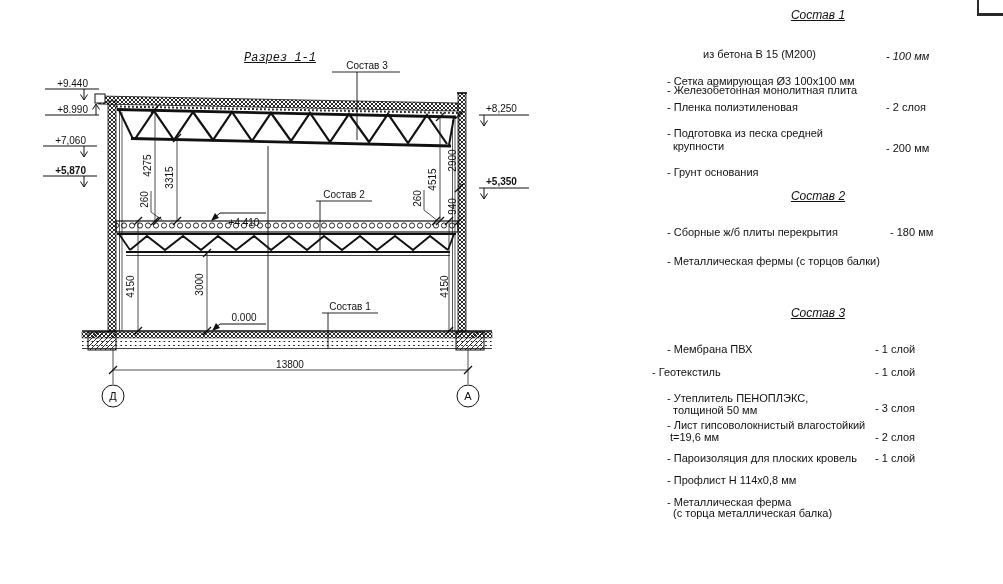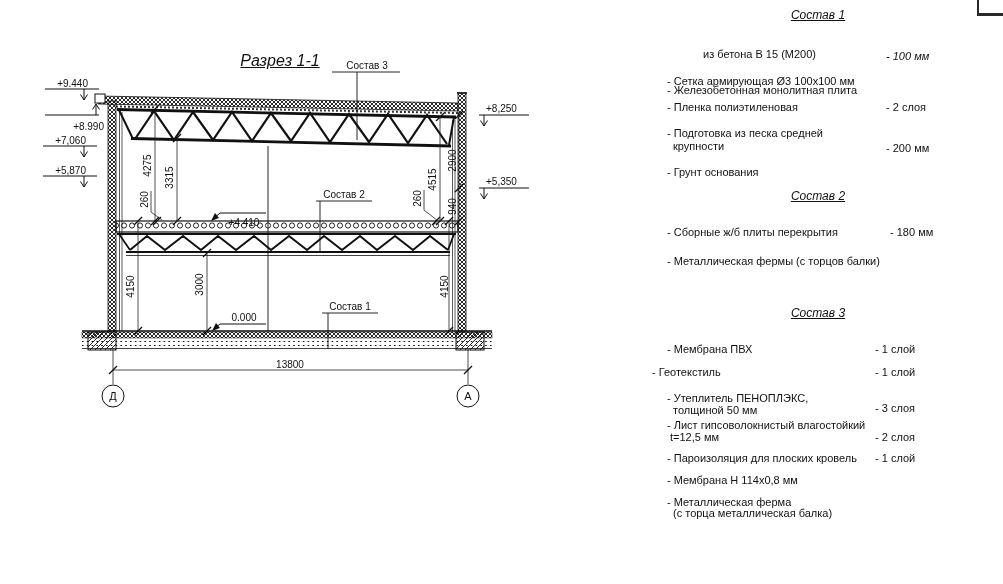--- a/index.html
+++ b/index.html
@@ -4,21 +4,21 @@
 <style>
   html,body{margin:0;padding:0;background:#fff;}
   #canvas{position:relative;width:1003px;height:584px;background:#ffffff;overflow:hidden;
           font-family:"Liberation Sans", sans-serif;color:#111;}
   svg{position:absolute;left:0;top:0;}
   .t{position:absolute;font-size:10px;line-height:1.1;color:#111;white-space:nowrap;}
   .c{text-align:center;}
   .r{text-align:right;}
   .it{font-style:italic;}
   .u{text-decoration:underline;}
-  .ttl{font-size:16px;}
+  .ttl{font-size:12px;font-family:Liberation Mono, monospace;}
   .vdim{position:absolute;width:40px;font-size:10px;text-align:center;white-space:nowrap;
         transform:rotate(-90deg);transform-origin:center center;}
   .spec{position:absolute;font-size:11px;white-space:nowrap;color:#111;}
   .spec-h{font-size:12px;font-style:italic;text-decoration:underline;text-align:center;position:absolute;width:300px;}
   .frame{position:absolute;background:#2a2a2a;}
 </style>
 </head>
 <body>
 
 <div id="canvas">
@@ -166,26 +166,26 @@
     </g>
   </svg>
 
   <div class="t c it u ttl" style="left:240px;top:52px;width:80px;">Разрез 1-1</div>
 
   <div class="t c" style="left:336px;top:60px;width:62px;">Состав 3</div>
   <div class="t c" style="left:316px;top:189px;width:56px;">Состав 2</div>
   <div class="t c" style="left:322px;top:301px;width:56px;">Состав 1</div>
 
   <div class="t r" style="left:40px;top:78px;width:48px;">+9.440</div>
-  <div class="t r" style="left:56px;top:104px;width:48px;margin-top:17px;">+8.990</div>
+  <div class="t r" style="left:40px;top:104px;width:48px;">+8.990</div>
   <div class="t r" style="left:38px;top:135px;width:48px;">+7,060</div>
-  <div class="t r" style="left:38px;top:165px;width:48px;">+5,870</div>
+  <div class="t r" style="left:38px;top:165px;width:48px;font-weight:bold;">+5,870</div>
 
   <div class="t" style="left:486px;top:103px;width:48px;">+8,250</div>
-  <div class="t" style="left:486px;top:176px;width:48px;">+5,350</div>
+  <div class="t" style="left:486px;top:176px;width:48px;font-weight:bold;">+5,350</div>
 
   <div class="t c" style="left:220px;top:209px;width:48px;margin-top:8px;">+4.410</div>
   <div class="t c" style="left:222px;top:312px;width:44px;">0.000</div>
 
   <div class="vdim" style="left:127px;top:160px;">4275</div>
   <div class="vdim" style="left:149px;top:172px;">3315</div>
   <div class="vdim" style="left:124px;top:194px;">260</div>
   <div class="vdim" style="left:110px;top:281px;">4150</div>
   <div class="vdim" style="left:179px;top:279px;">3000</div>
   <div class="vdim" style="left:412px;top:174px;">4515</div>
@@ -220,25 +220,25 @@
 
     <div class="spec-h" style="left:668px;top:306px;">Состав 3</div>
     <div class="spec" style="left:667px;top:343px;">- Мембрана ПВХ</div>
     <div class="spec" style="left:875px;top:343px;">- 1 слой</div>
     <div class="spec" style="left:652px;top:366px;">- Геотекстиль</div>
     <div class="spec" style="left:875px;top:366px;">- 1 слой</div>
     <div class="spec" style="left:667px;top:392px;">- Утеплитель ПЕНОПЛЭКС,</div>
     <div class="spec" style="left:673px;top:404px;">толщиной 50 мм</div>
     <div class="spec" style="left:875px;top:402px;text-align:right;">- 3 слоя</div>
     <div class="spec" style="left:667px;top:419px;">- Лист гипсоволокнистый влагостойкий</div>
-    <div class="spec" style="left:670px;top:431px;">t=12,5 мм</div>
+    <div class="spec" style="left:670px;top:431px;">t=19,6 мм</div>
     <div class="spec" style="left:875px;top:431px;">- 2 слоя</div>
     <div class="spec" style="left:667px;top:452px;">- Пароизоляция для плоских кровель</div>
     <div class="spec" style="left:875px;top:452px;">- 1 слой</div>
-    <div class="spec" style="left:667px;top:474px;">- Мембрана Н 114х0,8 мм</div>
+    <div class="spec" style="left:667px;top:474px;">- Профлист Н 114х0,8 мм</div>
     <div class="spec" style="left:667px;top:496px;">- Металлическая ферма</div>
     <div class="spec" style="left:673px;top:507px;">(с торца металлическая балка)</div>
   </div>
 
   <div class="frame" style="left:977px;top:0;width:2px;height:15px;"></div>
   <div class="frame" style="left:977px;top:13px;width:26px;height:3px;"></div>
 
 </div>
 
 </body></html>

